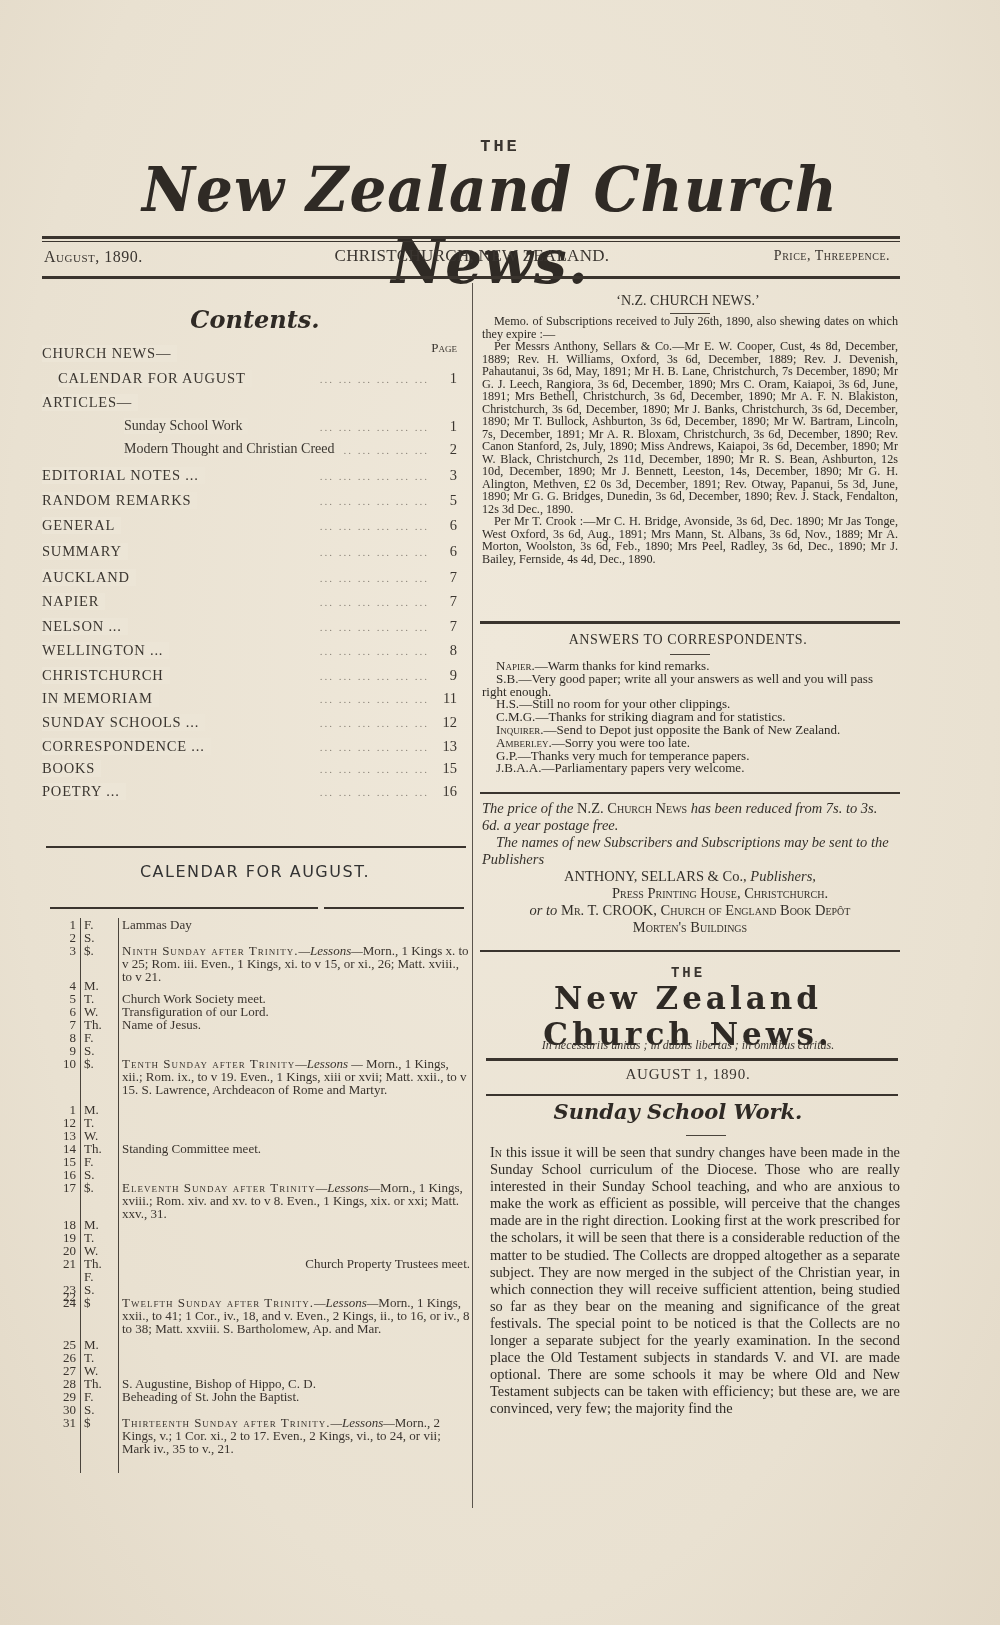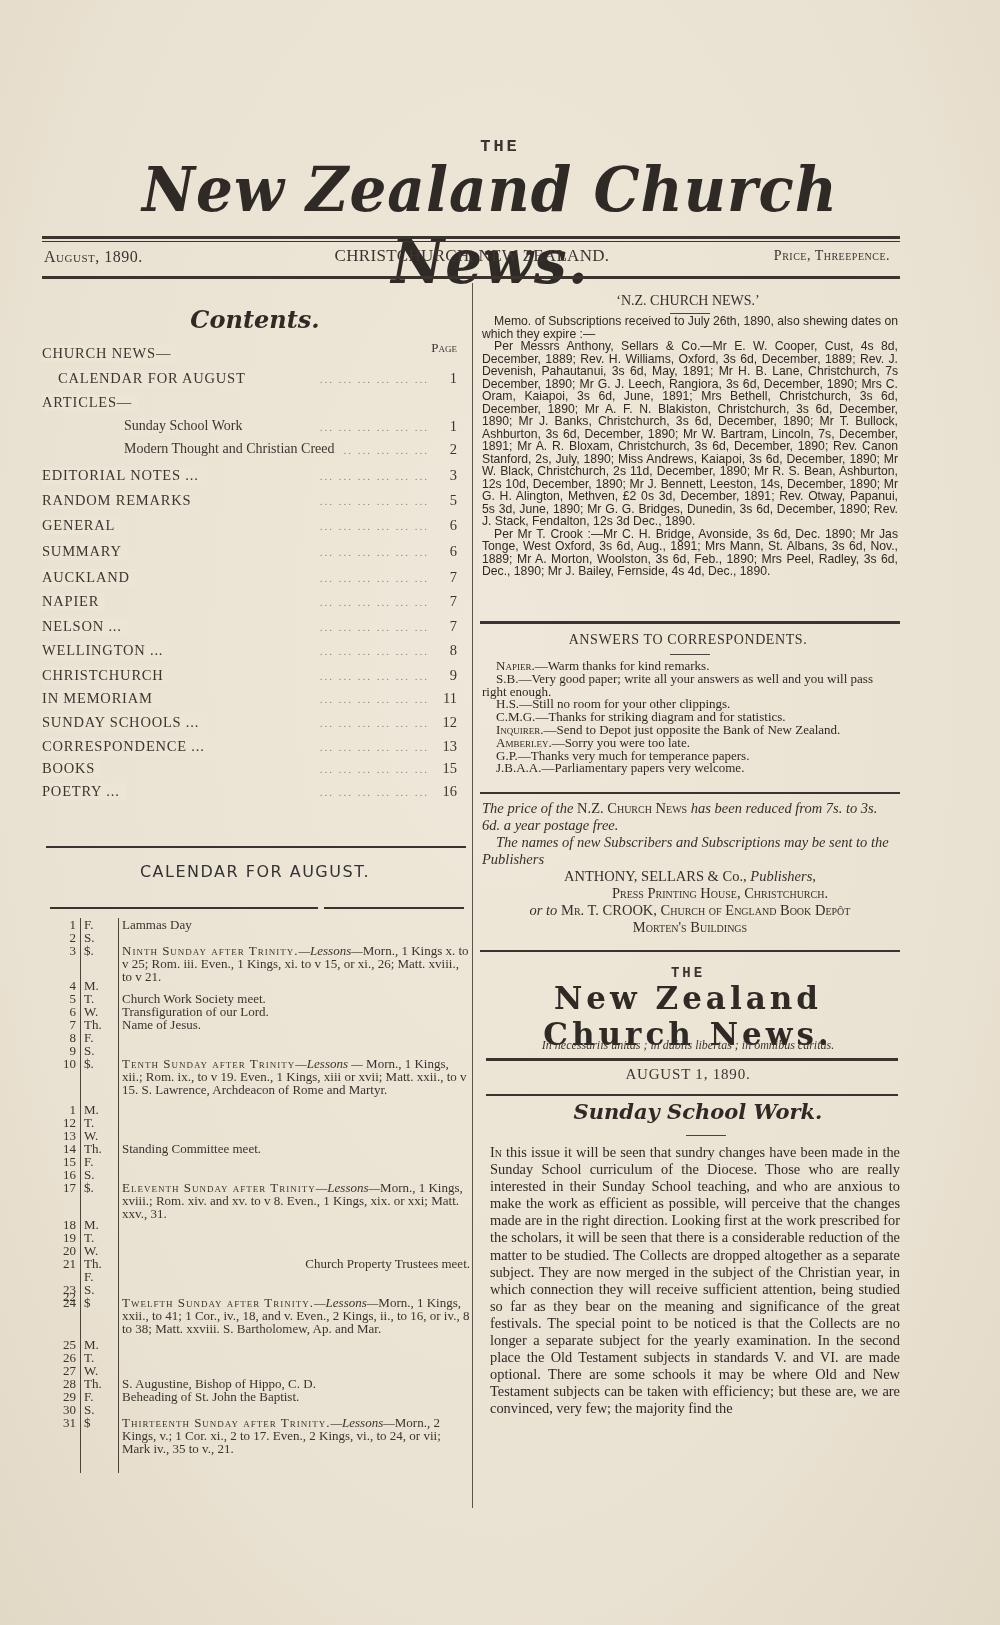--- a/index.html
+++ b/index.html
@@ -34,37 +34,37 @@
   .cal-title { left: 40px; width: 430px; top: 862px; text-align: center; font-family: "DejaVu Sans", sans-serif; font-size: 16px; letter-spacing: 1.5px; color: #333; }
   .cal { left: 50px; width: 418px; top: 918px; font-family: "Liberation Serif", serif; font-size: 13px; line-height: 13px; color: #3a342e; }
   .cal-vline { position: absolute; background: #4a443c; width: 1px; }
   .cal-day { position: absolute; width: 26px; text-align: right; }
   .cal-wd { position: absolute; left: 34px; }
   .cal-ev { position: absolute; left: 72px; width: 348px; }
   .cal-ev .sc { font-variant: small-caps; letter-spacing: 1px; }
 
   .nz-title { left: 478px; width: 420px; top: 293px; text-align: center; font-family: "Liberation Serif", serif; font-size: 14px; color: #34302a; }
   .smallbar { position: absolute; height: 1px; background: #4a443c; width: 40px; }
-  .memo { left: 482px; width: 416px; top: 315px; font-family: Liberation Sans, sans-serif; font-size: 12.2px; line-height: 12.5px; color: #2e2a25; text-align: justify; }
+  .memo { left: 482px; width: 416px; top: 315px; font-family: Liberation Serif, serif; font-size: 12.2px; line-height: 12.5px; color: #2e2a25; text-align: justify; }
   .memo p { margin: 0; text-indent: 12px; }
   .answers-title { left: 478px; width: 420px; top: 632px; text-align: center; font-family: "Liberation Serif", serif; font-size: 14px; letter-spacing: 0.6px; color: #34302a; }
   .answers { left: 482px; width: 416px; top: 660px; font-family: "Liberation Serif", serif; font-size: 13px; line-height: 12.8px; color: #2e2a25; }
   .answers p { margin: 0; text-indent: 14px; }
   .answers .sc { font-variant: small-caps; }
   .price { left: 482px; width: 416px; top: 800px; font-family: "Liberation Serif", serif; font-size: 14.5px; line-height: 17px; color: #34302a; }
   .price p { margin: 0; }
   .price .it { font-style: italic; }
   .price .sc { font-variant: small-caps; }
   .price .center { text-align: center; }
 
   .the2 { left: 478px; width: 420px; top: 965px; text-align: center; font-family: "Liberation Mono", monospace; font-size: 14px; letter-spacing: 3px; font-weight: bold; color: #3a3530; }
   .mast2 { left: 478px; width: 420px; top: 980px; text-align: center; font-family: "DejaVu Serif", serif; font-weight: bold; font-size: 31px; letter-spacing: 4px; color: #2f2a25; }
   .motto { left: 478px; width: 420px; top: 1038px; text-align: center; font-family: "Liberation Serif", serif; font-size: 12px; font-style: italic; color: #3a3530; }
   .issue-date { left: 478px; width: 420px; top: 1066px; text-align: center; font-family: "Liberation Serif", serif; font-size: 15px; letter-spacing: 0.8px; color: #3a3530; }
-  .article-title { left: 488px; width: 420px; top: 1099px; text-align: center; font-family: "DejaVu Serif", serif; font-weight: bold; font-size: 21px; color: #2f2a25; font-style: italic; }
+  .article-title { left: 468px; width: 420px; top: 1099px; text-align: center; font-family: "DejaVu Serif", serif; font-weight: bold; font-size: 21px; color: #2f2a25; font-style: italic; }
   .article { left: 490px; width: 410px; top: 1144px; font-family: "Liberation Serif", serif; font-size: 14.4px; line-height: 17.1px; color: #2e2a25; text-align: justify; }
   .article p { margin: 0; }
   .article .sc { font-variant: small-caps; }
 </style>
 </head>
 <body>
 
 <div class="page">
 
   <div class="abs the">THE</div>

